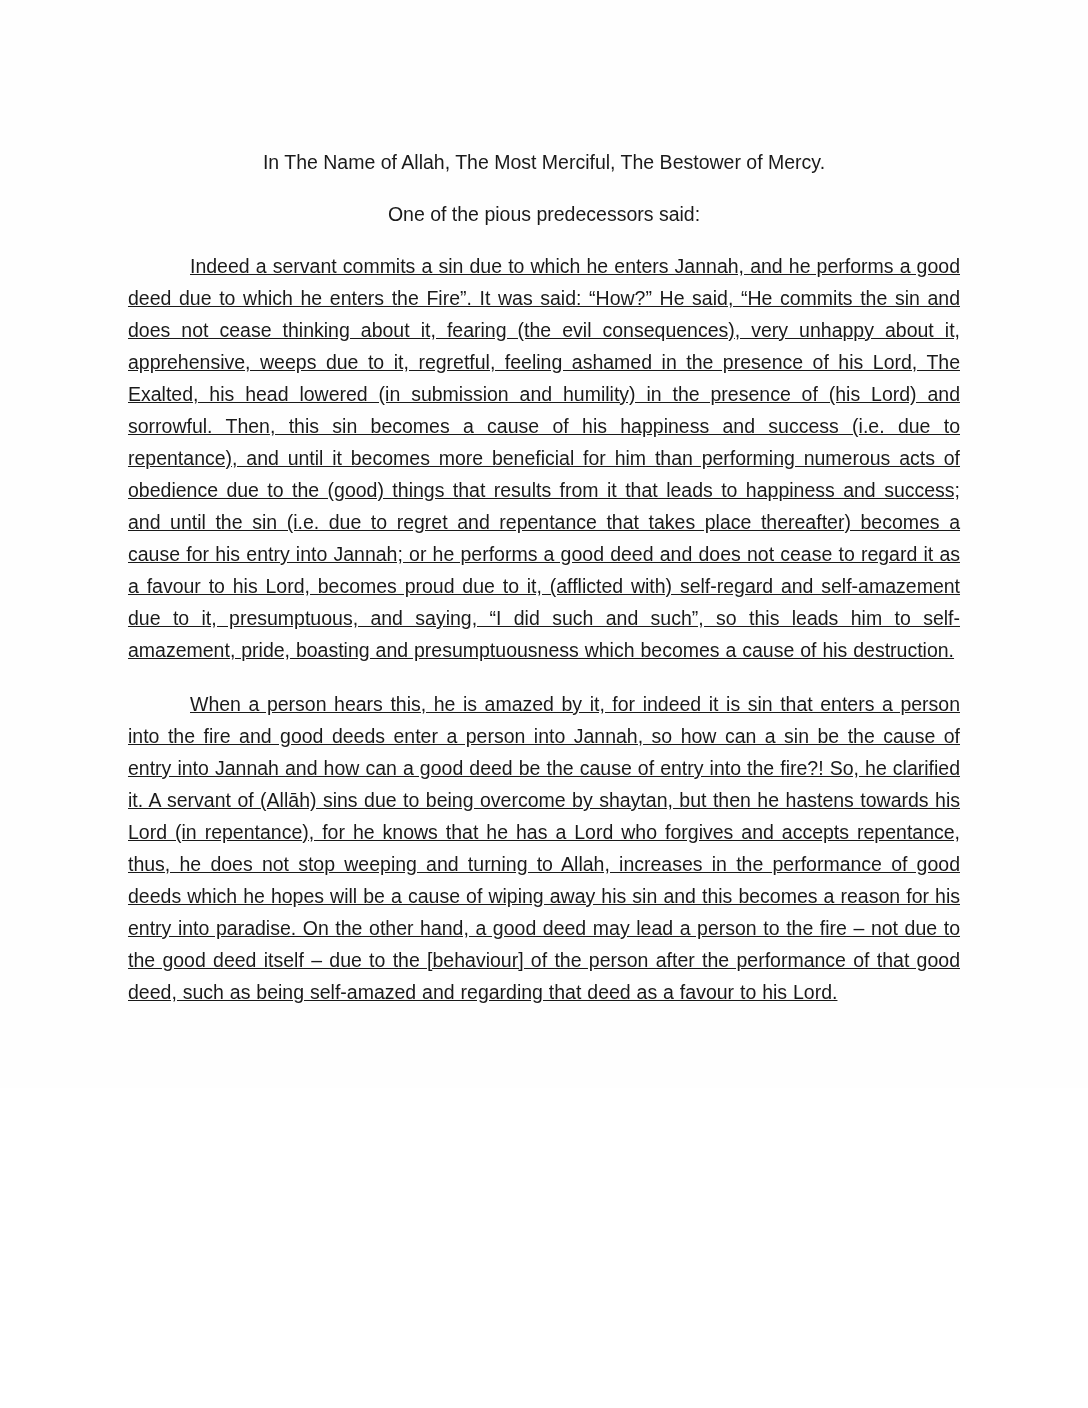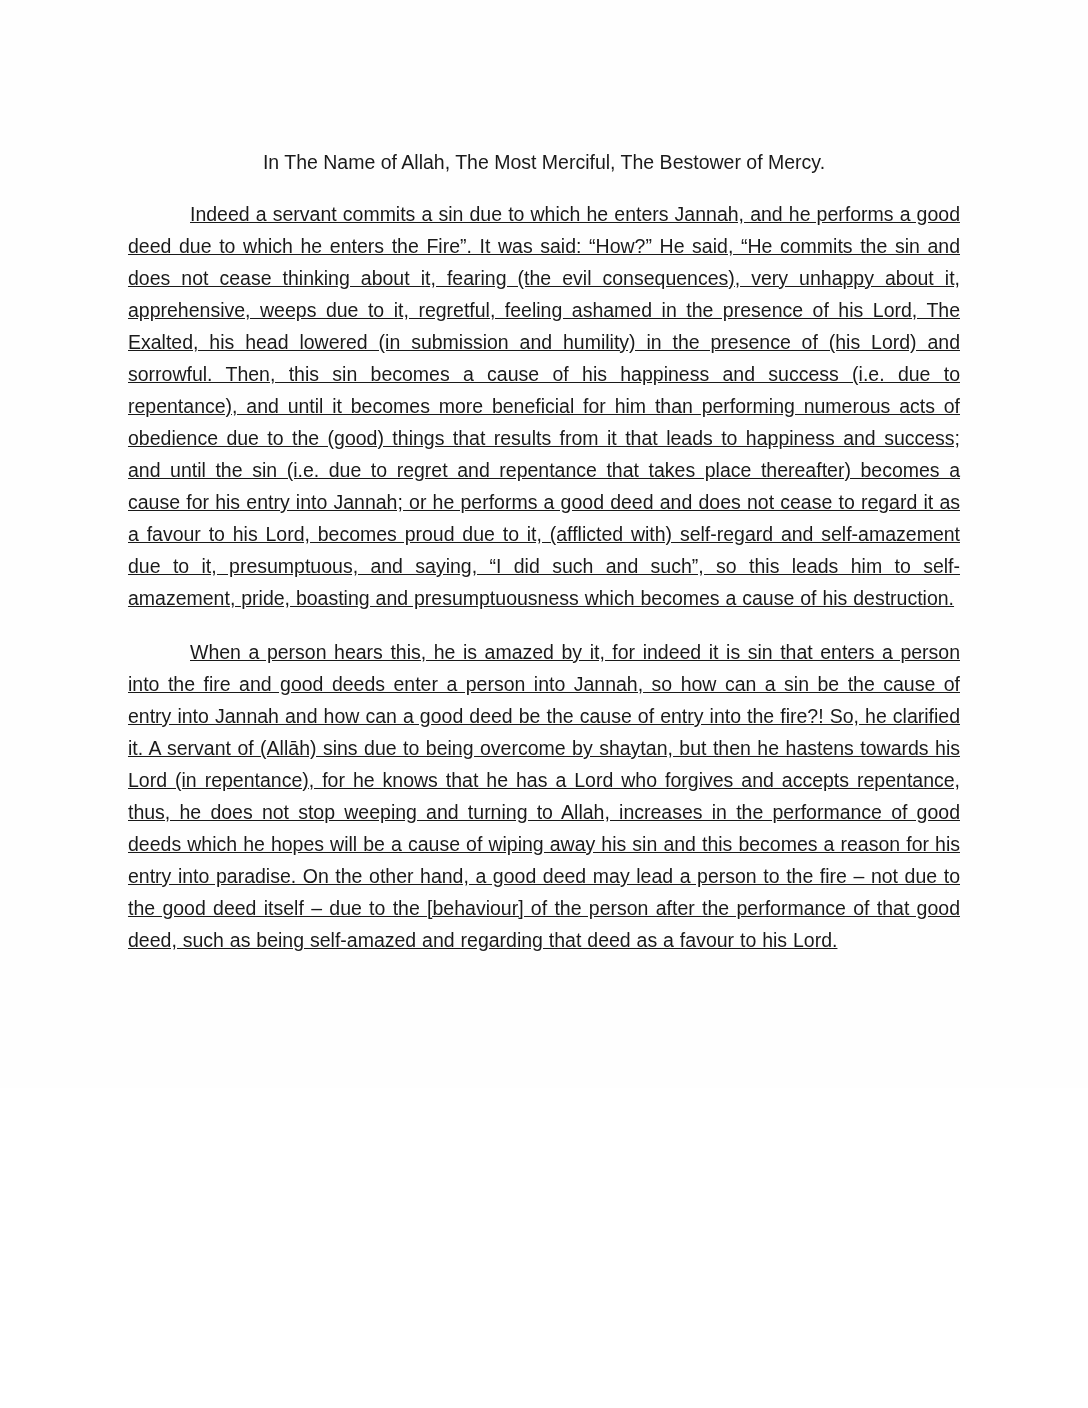--- a/index.html
+++ b/index.html
@@ -37,16 +37,17 @@
     word-spacing: 0.5px;
     text-decoration: underline;
   }
 </style>
 </head>
 <body>
 
 <div class="page">
   <div class="content">
     <p class="heading">In The Name of Allah, The Most Merciful, The Bestower of Mercy.</p>
+    <p class="subheading">One of the pious predecessors said:</p>
     <p class="body-paragraph">Indeed a servant commits a sin due to which he enters Jannah, and he performs a good deed due to which he enters the Fire”. It was said: “How?” He said, “He commits the sin and does not cease thinking about it, fearing (the evil consequences), very unhappy about it, apprehensive, weeps due to it, regretful, feeling ashamed in the presence of his Lord, The Exalted, his head lowered (in submission and humility) in the presence of (his Lord) and sorrowful. Then, this sin becomes a cause of his happiness and success (i.e. due to repentance), and until it becomes more beneficial for him than performing numerous acts of obedience due to the (good) things that results from it that leads to happiness and success; and until the sin (i.e. due to regret and repentance that takes place thereafter) becomes a cause for his entry into Jannah; or he performs a good deed and does not cease to regard it as a favour to his Lord, becomes proud due to it, (afflicted with) self-regard and self-amazement due to it, presumptuous, and saying, “I did such and such”, so this leads him to self-amazement, pride, boasting and presumptuousness which becomes a cause of his destruction.</p>
     <p class="body-paragraph">When a person hears this, he is amazed by it, for indeed it is sin that enters a person into the fire and good deeds enter a person into Jannah, so how can a sin be the cause of entry into Jannah and how can a good deed be the cause of entry into the fire?! So, he clarified it. A servant of (Allāh) sins due to being overcome by shaytan, but then he hastens towards his Lord (in repentance), for he knows that he has a Lord who forgives and accepts repentance, thus, he does not stop weeping and turning to Allah, increases in the performance of good deeds which he hopes will be a cause of wiping away his sin and this becomes a reason for his entry into paradise.  On the other hand, a good deed may lead a person to the fire – not due to the good deed itself – due to the [behaviour] of the person after the performance of that good deed, such as being self-amazed and regarding that deed as a favour to his Lord.</p>
   </div>
 </div>
 
 </body></html>

